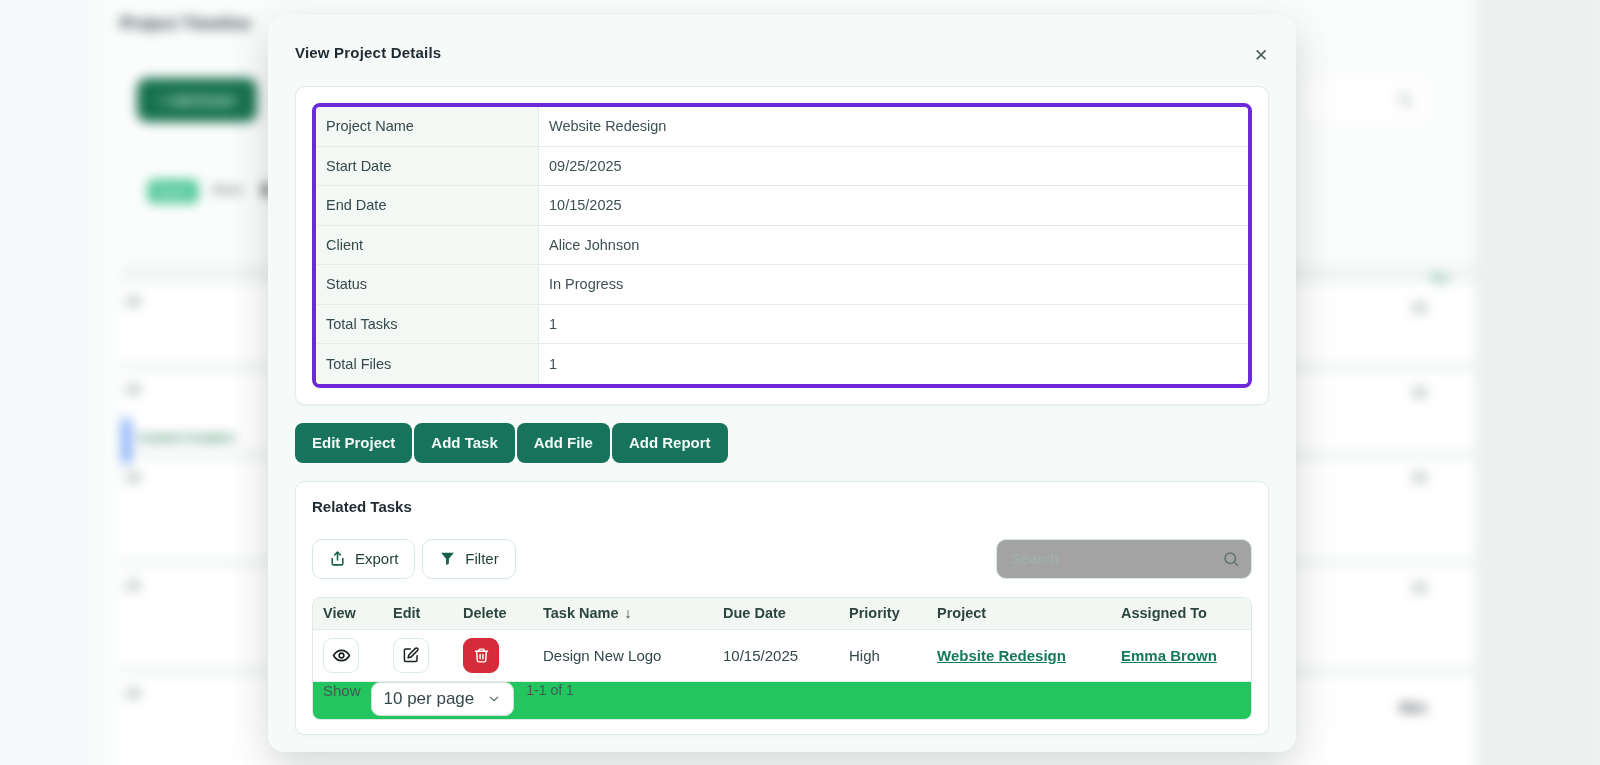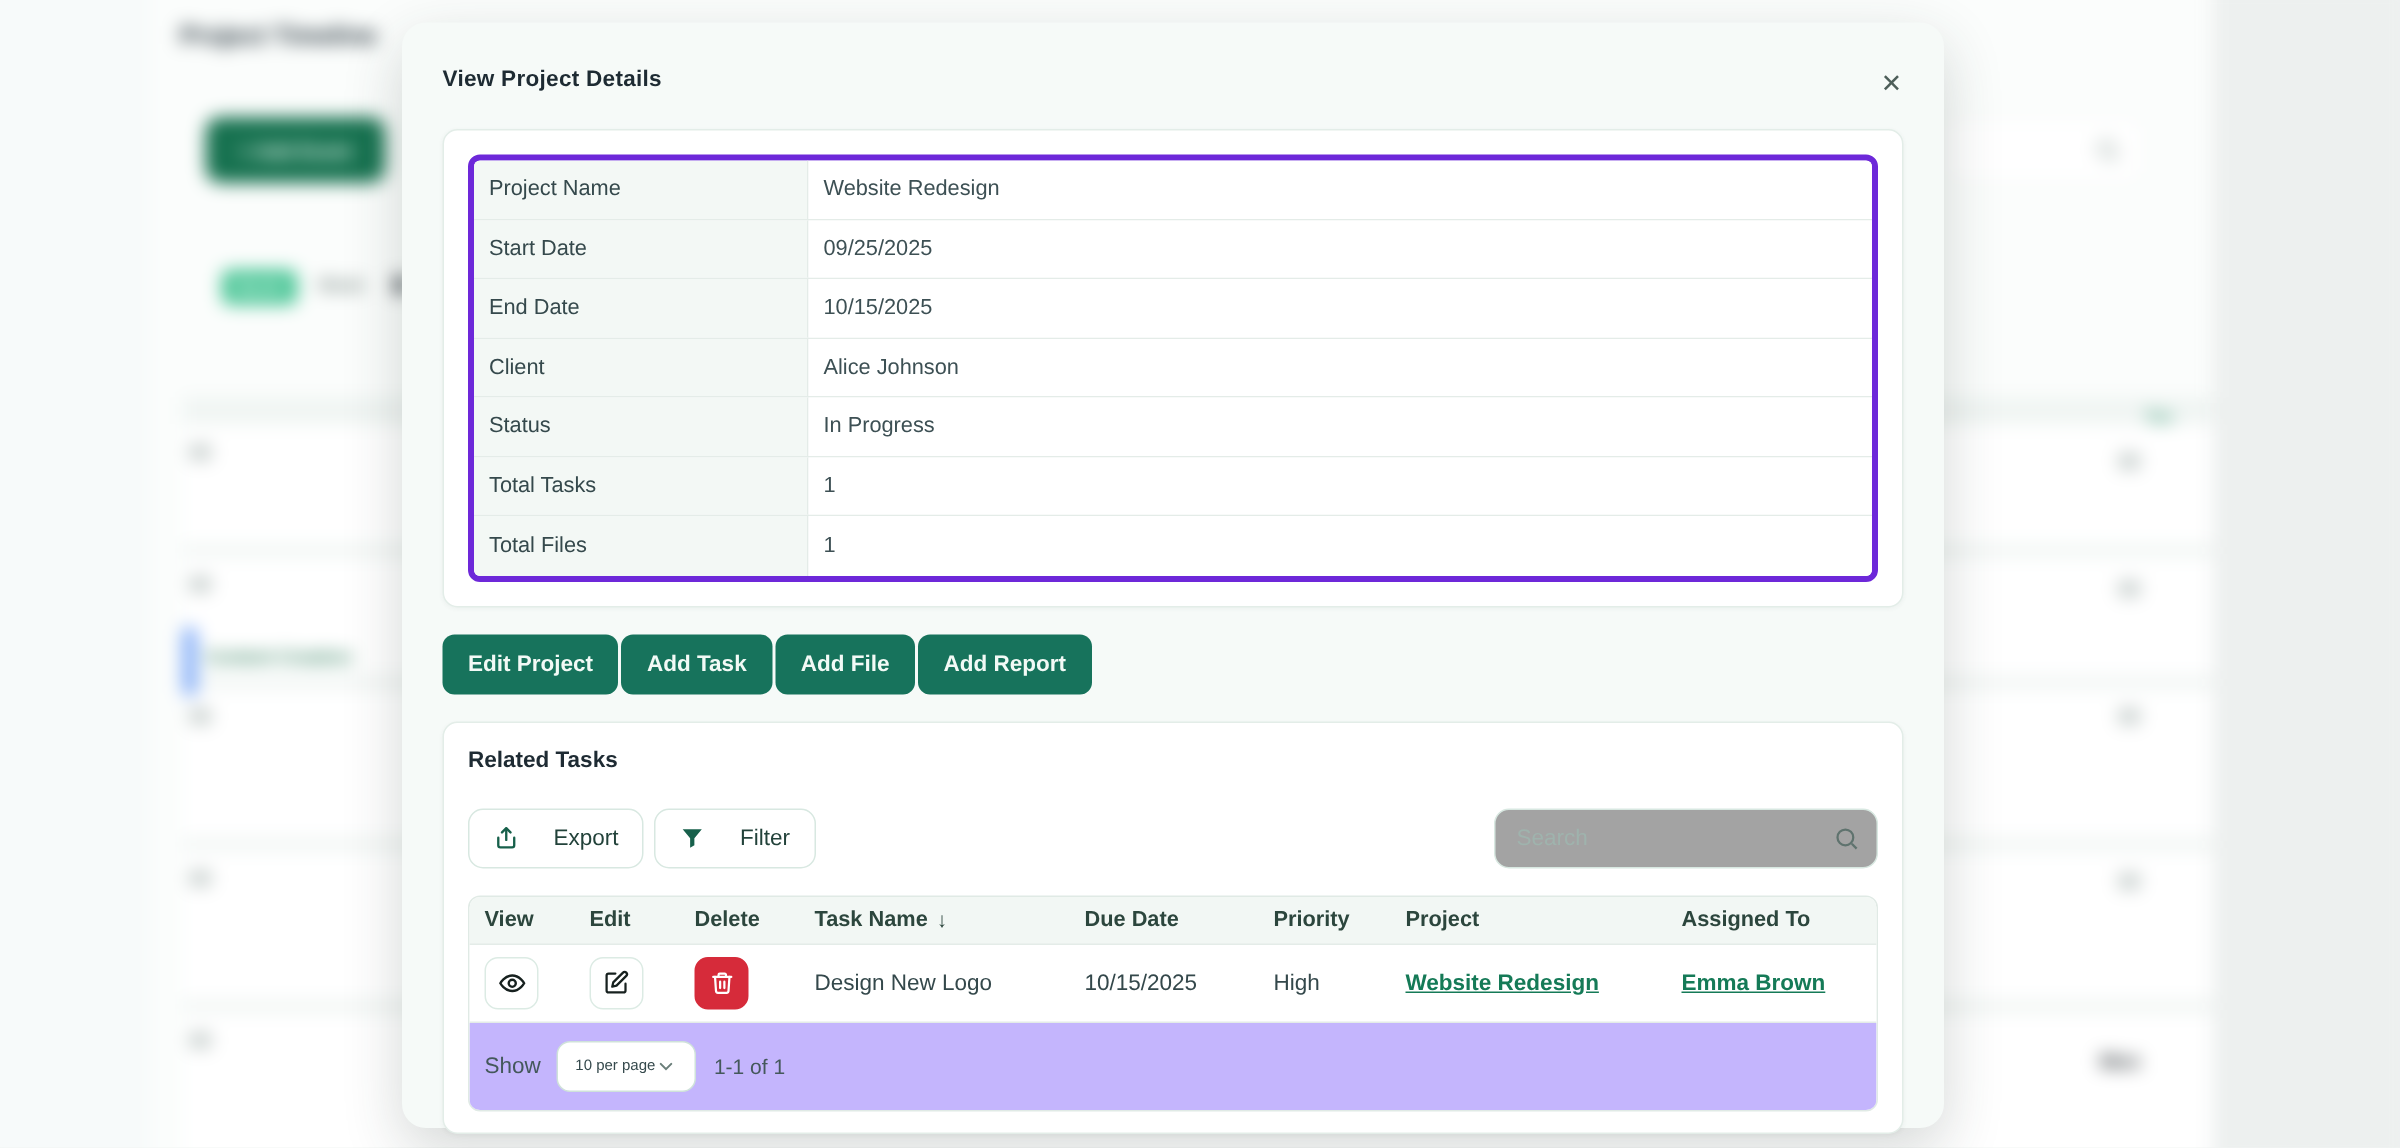--- a/index.html
+++ b/index.html
@@ -48,44 +48,44 @@
   .dvalue { flex:1; display:flex; align-items:center; padding:0 10px; font-size:14.5px; color:#3d5054; background:#fff; }
 
   .actions { margin-top:18px; display:flex; gap:2px; }
   .btn-primary { height:40px; padding:0 17px; background:#17735c; border:none; border-radius:8px; color:#f2faf6;
     font-size:15px; font-weight:bold; font-family:inherit; cursor:pointer; }
 
   .tasks-card { margin-top:18px; padding:16px 16px 14px 16px; }
   .tasks-title { font-size:15px; font-weight:bold; color:#1e2b33; }
   .toolbar { margin-top:24px; display:flex; align-items:center; }
   .btn-outline { height:40px; padding:0 16px; background:#fff; border:1px solid #d8e8e1; border-radius:10px;
-    display:flex; align-items:center; gap:23px; font-size:15px; color:#22423a; font-family:inherit; cursor:pointer; }
+    display:flex; align-items:center; gap:9px; font-size:15px; color:#22423a; font-family:inherit; cursor:pointer; }
   .btn-outline + .btn-outline { margin-left:7px; }
   .search-wrap { margin-left:auto; position:relative; width:256px; }
   .search-wrap input { width:100%; height:40px; border:1px solid #d8e8e1; border-radius:10px; padding:0 22px 0 14px;
     font-size:15px; color:#35494c; font-family:inherit; background:#a3a3a3; outline:none; }
   .search-wrap input::placeholder { color:#9fb3ad; }
   .search-wrap .mag { position:absolute; right:12px; top:11px; }
 
   .ttable { margin-top:18px; border:1px solid #e0eae5; border-radius:8px; overflow:hidden; background:#fff; }
   .trow { display:grid; grid-template-columns:70px 70px 80px 180px 126px 88px 184px 1fr; align-items:center; }
   .thead { background:#f2f7f4; height:32px; border-bottom:1px solid #e4ece8; }
   .thead .tcell { font-size:14.5px; font-weight:bold; color:#2c463d; }
   .tcell { padding:0 10px; display:flex; align-items:center; gap:6px; }
   .tbody { height:52px; border-bottom:1px solid #e4ece8; background:#fff; }
   .tbody .tcell { font-size:15px; color:#34484b; }
   .sort-arrow { font-size:14px; color:#2c463d; font-weight:normal; }
   .icon-btn { width:36px; height:35px; border-radius:9px; border:1px solid #dcebe4; background:#fff;
     display:flex; align-items:center; justify-content:center; cursor:pointer; }
   .icon-btn.danger { background:#d62b3a; border-color:#d62b3a; }
   a.cell-link { color:#157a57; text-decoration:underline; font-weight:bold; font-size:15px; }
-  .tfoot { height:58px; display:flex; align-items:center; padding:0 10px; background:#c4b5fd; }
+  .tfoot { height:37px; display:flex; padding:0 10px; background:#22c55e; }
   .show-label { font-size:15px; color:#44585b; }
   .select { margin-left:10px; height:34px; border:1px solid #cfe2da; border-radius:9px; background:#fff;
-    display:flex; align-items:center; gap:0; padding:0 12px; font-size:10px; color:#35494c; cursor:pointer; }
+    display:flex; align-items:center; gap:13px; padding:0 12px; font-size:17px; color:#35494c; cursor:pointer; }
   .range-label { margin-left:12px; font-size:14px; color:#44585b; }
 </style>
 </head>
 <body>
 
 <div class="backdrop">
   <div class="backdrop-inner">
     <div class="bd-main"></div>
     <div class="bd-right"></div>
     <div class="bd-leftpane"></div>

